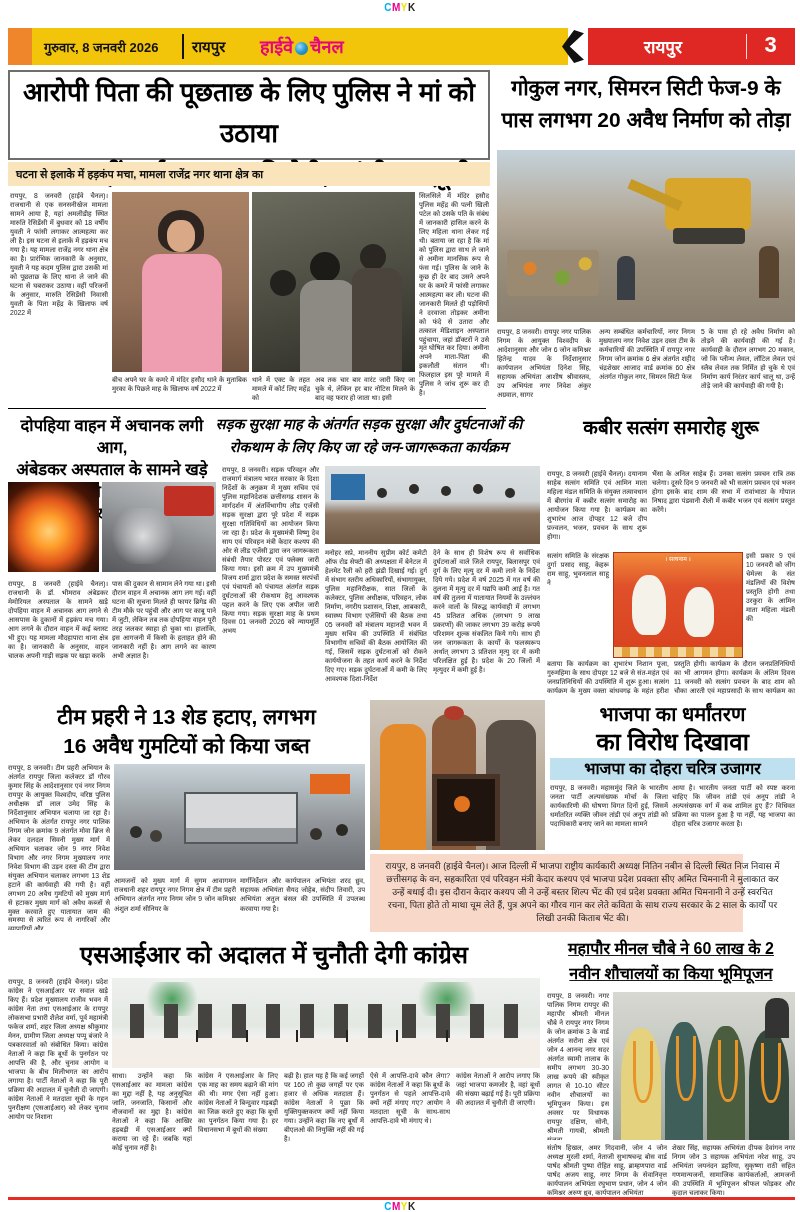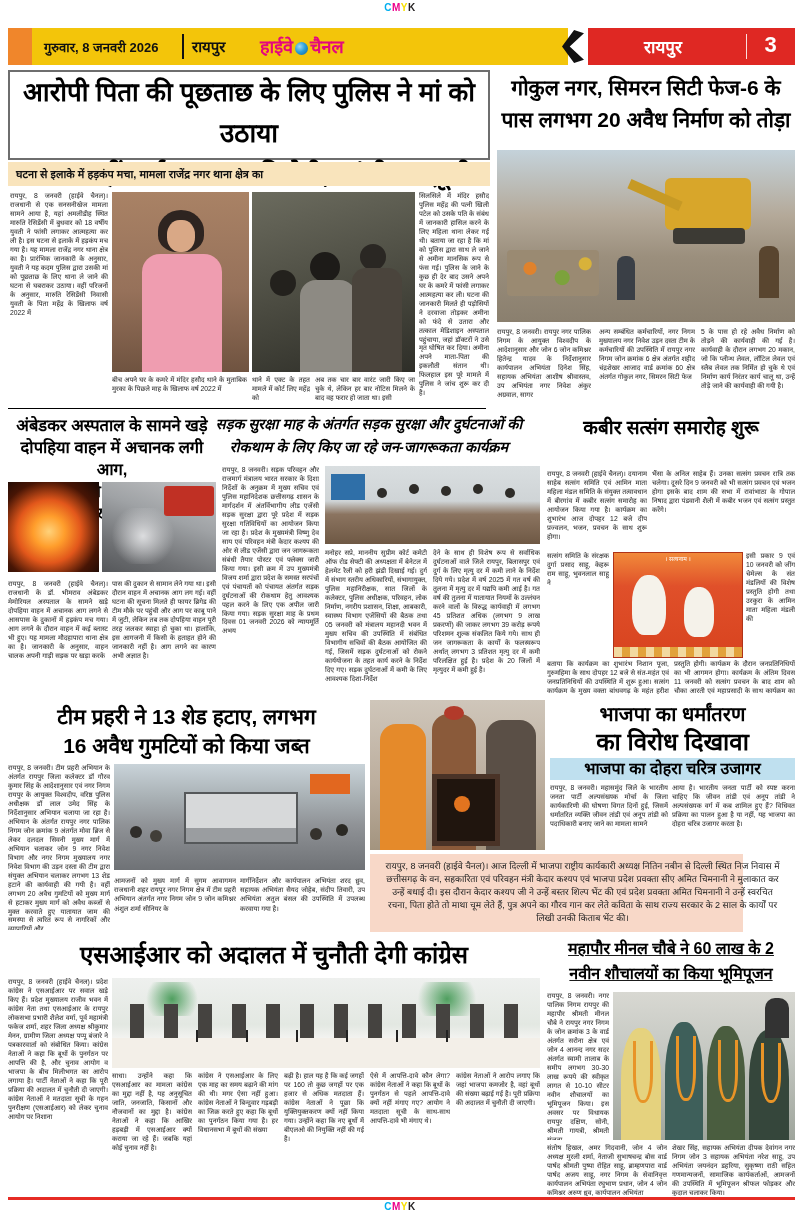--- a/index.html
+++ b/index.html
@@ -100,38 +100,38 @@
   </div>
 
   <div class="abs bodytxt" style="left:419px;top:192px;width:70px;height:213px;">सिलसिले में मंदिर हसौद पुलिस महेंद्र की पत्नी खिली पटेल को उसके पति के संबंध में जानकारी हासिल करने के लिए महिला थाना लेकर गई थी। बताया जा रहा है कि मां को पुलिस द्वारा साथ ले जाने से अमीना मानसिक रूप से फंस गई। पुलिस के जाने के कुछ ही देर बाद उसने अपने घर के कमरे में फांसी लगाकर आत्महत्या कर ली। घटना की जानकारी मिलते ही पड़ोसियों ने दरवाजा तोड़कर अमीना को फंदे से उतारा और तत्काल मेडिशाइन अस्पताल पहुंचाया, जहां डॉक्टरों ने उसे मृत घोषित कर दिया। अमीना अपने माता-पिता की इकलौती संतान थी। फिलहाल इस पूरे मामले में पुलिस ने जांच शुरू कर दी है।</div>
 
   <div class="abs bodytxt" style="left:112px;top:376px;width:135px;height:30px;">बीच अपने घर के कमरे में मंदिर हसौद थाने के मुताबिक मुरका के पिछले माह के खिलाफ वर्ष 2022 में</div>
   <div class="abs bodytxt" style="left:252px;top:376px;width:58px;height:30px;">थाने में एक्ट के तहत मामले में कोर्ट लिए महेंद्र को</div>
   <div class="abs bodytxt" style="left:315px;top:376px;width:100px;height:30px;">अब तक चार बार वारंट जारी किए जा चुके थे, लेकिन हर बार नोटिस मिलने के बाद वह फरार हो जाता था। इसी</div>
   <div class="abs rule-black" style="left:8px;top:408px;width:478px;height:1px;"></div>
 
   <div class="abs" style="left:497px;top:72px;width:298px;">
-    <div class="hl" style="font-size:21px;line-height:32px;">गोकुल नगर, सिमरन सिटी फेज-6 के</div>
+    <div class="hl" style="font-size:21px;line-height:32px;">गोकुल नगर, सिमरन सिटी फेज-9 के</div>
     <div class="hl" style="font-size:21px;line-height:32px;">पास लगभग 20 अवैध निर्माण को तोड़ा</div>
   </div>
   <div class="photo ph-demol" style="left:497px;top:150px;width:298px;height:172px;">
     <div class="abs" style="left:168px;top:28px;width:86px;height:52px;background:#d8a62a;border-radius:6px;"></div>
     <div class="abs" style="left:130px;top:40px;width:56px;height:10px;background:#c79a25;transform:rotate(24deg);"></div>
     <div class="abs" style="left:176px;top:78px;width:72px;height:16px;background:#3c3a34;border-radius:4px;"></div>
     <div class="abs" style="left:10px;top:100px;width:92px;height:46px;background:radial-gradient(circle at 25% 40%,#e0822c 0 6px,transparent 7px),radial-gradient(circle at 60% 60%,#7ca23c 0 7px,transparent 8px),radial-gradient(circle at 85% 30%,#d8b23a 0 6px,transparent 7px),#9a8a72;border-radius:4px;"></div>
     <div class="abs" style="left:120px;top:106px;width:18px;height:44px;background:#3a3f46;border-radius:8px 8px 0 0;"></div>
     <div class="abs" style="left:262px;top:96px;width:20px;height:52px;background:#59452f;border-radius:8px 8px 0 0;"></div>
   </div>
   <div class="abs bodytxt" style="left:497px;top:328px;width:94px;height:80px;">रायपुर, 8 जनवरी। रायपुर नगर पालिक निगम के आयुक्त विश्वदीप के आदेशानुसार और जोन 6 जोन कमिश्नर हितेन्द्र यादव के निर्देशानुसार कार्यपालन अभियंता दिनेश सिंह, सहायक अभियंता आशीष श्रीवास्तव, उप अभियंता नगर निवेश अंकुर अग्रवाल, सागर</div>
   <div class="abs bodytxt" style="left:599px;top:328px;width:96px;height:80px;">अन्य सम्बंधित कर्मचारियों, नगर निगम मुख्यालय नगर निवेश उड़न दस्ता टीम के कर्मचारियों की उपस्थिति में रायपुर नगर निगम जोन क्रमांक 6 क्षेत्र अंतर्गत शहीद चंद्रशेखर आजाद वार्ड क्रमांक 60 क्षेत्र अंतर्गत गोकुल नगर, सिमरन सिटी फेज</div>
   <div class="abs bodytxt" style="left:701px;top:328px;width:94px;height:80px;">5 के पास हो रहे अवैध निर्माण को तोड़ने की कार्यवाही की गई है। कार्यवाही के दौरान लगभग 20 मकान, जो कि प्लीन्थ लेवल, लॉटिल लेवल एवं स्लैब लेवल तक निर्मित हो चुके थे एवं निर्माण कार्य निरंतर कार्य चालू था, उन्हें तोड़े जाने की कार्यवाही की गयी है।</div>
 
   <div class="abs" style="left:8px;top:414px;width:208px;">
+    <div class="hl" style="font-size:16.5px;line-height:22px;">दोपहिया वाहन में अचानक लगी आग,</div>
     <div class="hl" style="font-size:16.5px;line-height:22px;">अंबेडकर अस्पताल के सामने खड़े</div>
-    <div class="hl" style="font-size:16.5px;line-height:22px;">दोपहिया वाहन में अचानक लगी आग,</div>
     <div class="hl" style="font-size:16.5px;line-height:22px;">देखते ही देखते बाइक जलकर हुई खाक</div>
   </div>
   <div class="photo ph-fire" style="left:8px;top:482px;width:91px;height:90px;"></div>
   <div class="photo ph-smoke" style="left:102px;top:482px;width:114px;height:90px;">
     <div class="abs" style="left:62px;top:4px;width:50px;height:30px;background:#c03024;border-radius:3px;"></div>
     <div class="abs" style="left:6px;top:26px;width:70px;height:56px;background:radial-gradient(circle,#dcdddf 0%,rgba(220,221,223,0) 70%);"></div>
   </div>
   <div class="abs bodytxt" style="left:8px;top:580px;width:100px;height:116px;">रायपुर, 8 जनवरी (हाईवे चैनल)। राजधानी के डॉ. भीमराव अंबेडकर मेमोरियल अस्पताल के सामने खड़े दोपहिया वाहन में अचानक आग लगने से आसपास के दुकानों में हड़कंप मच गया। आग लगने के दौरान वाहन में कई ब्लास्ट भी हुए। यह मामला मौदहापारा थाना क्षेत्र का है। जानकारी के अनुसार, वाहन चालक अपनी गाड़ी सड़क पर खड़ा करके</div>
   <div class="abs bodytxt" style="left:112px;top:580px;width:104px;height:116px;">पास की दुकान से सामान लेने गया था। इसी दौरान वाहन में अचानक आग लग गई। वहीं घटना की सूचना मिलते ही फायर ब्रिगेड की टीम मौके पर पहुंची और आग पर काबू पाने में जुटी, लेकिन तब तक दोपहिया वाहन पूरी तरह जलकर स्वाहा हो चुका था। हालांकि, इस आगजनी में किसी के हताहत होने की जानकारी नहीं है। आग लगने का कारण अभी अज्ञात है।</div>
 

